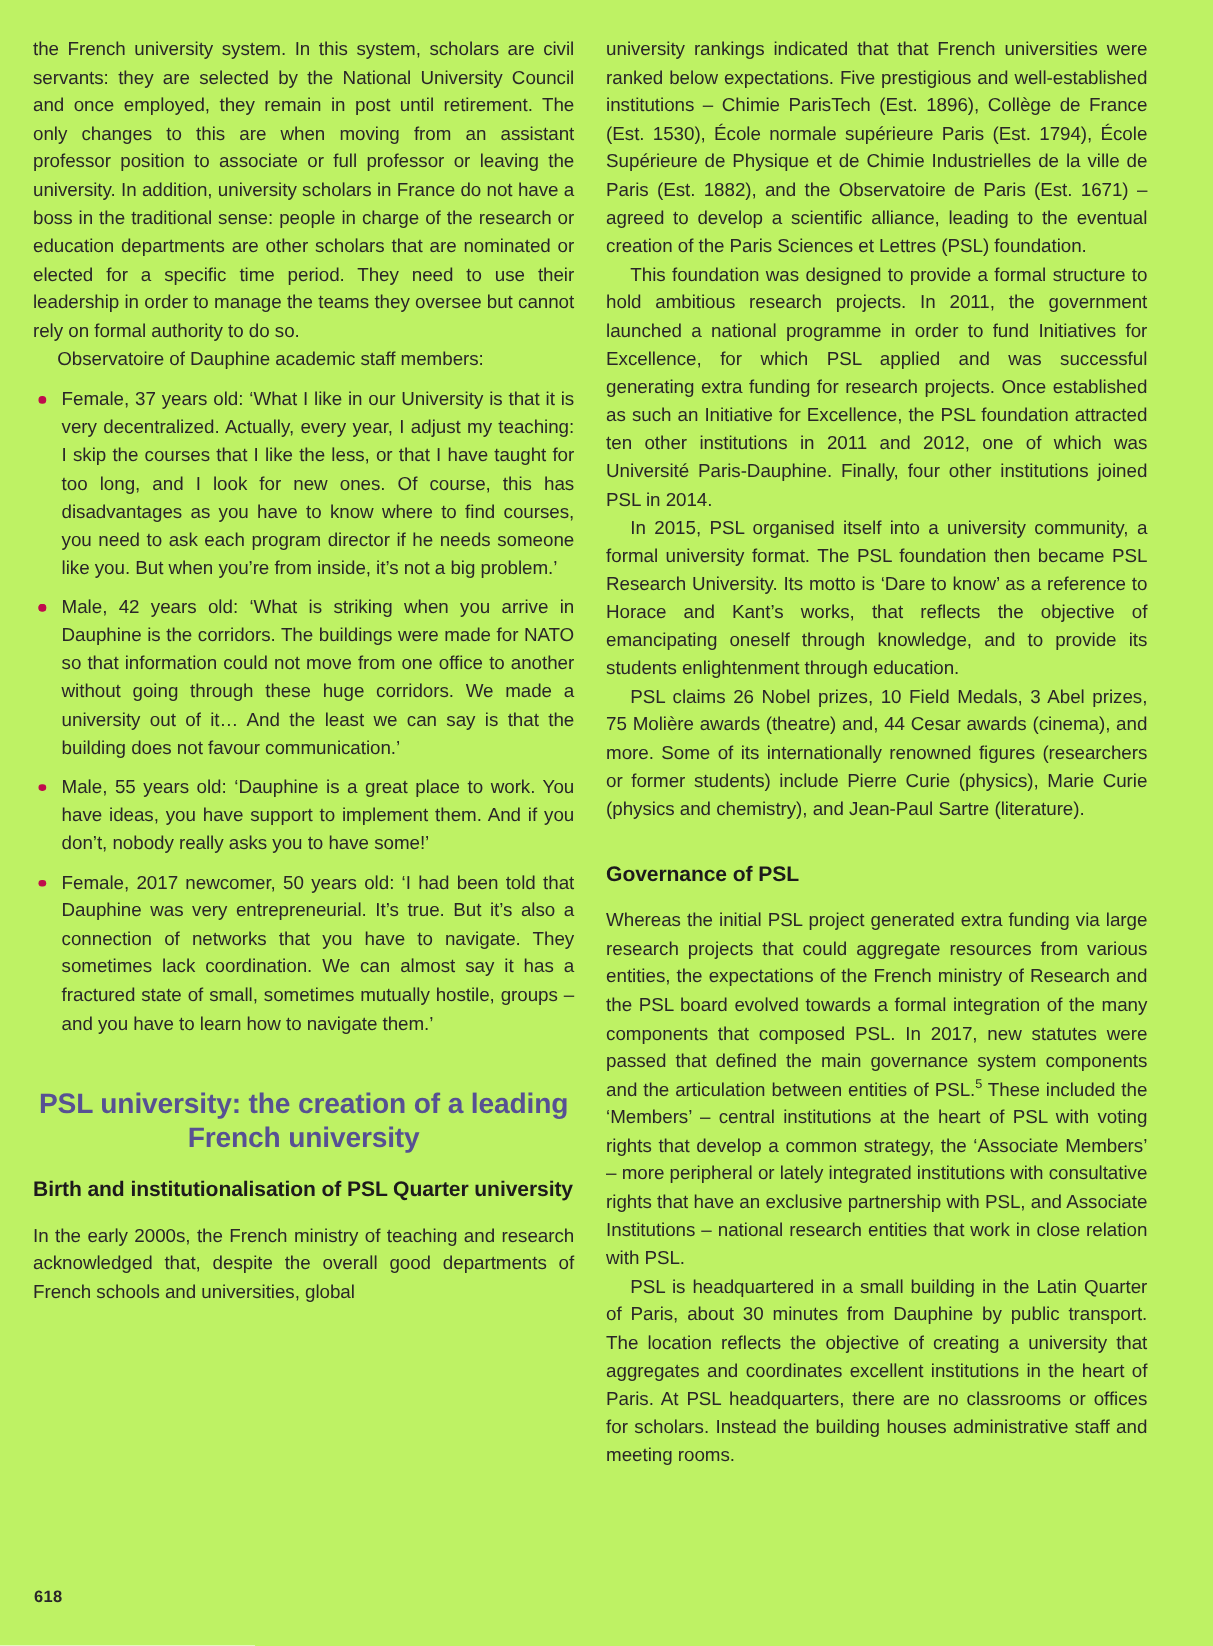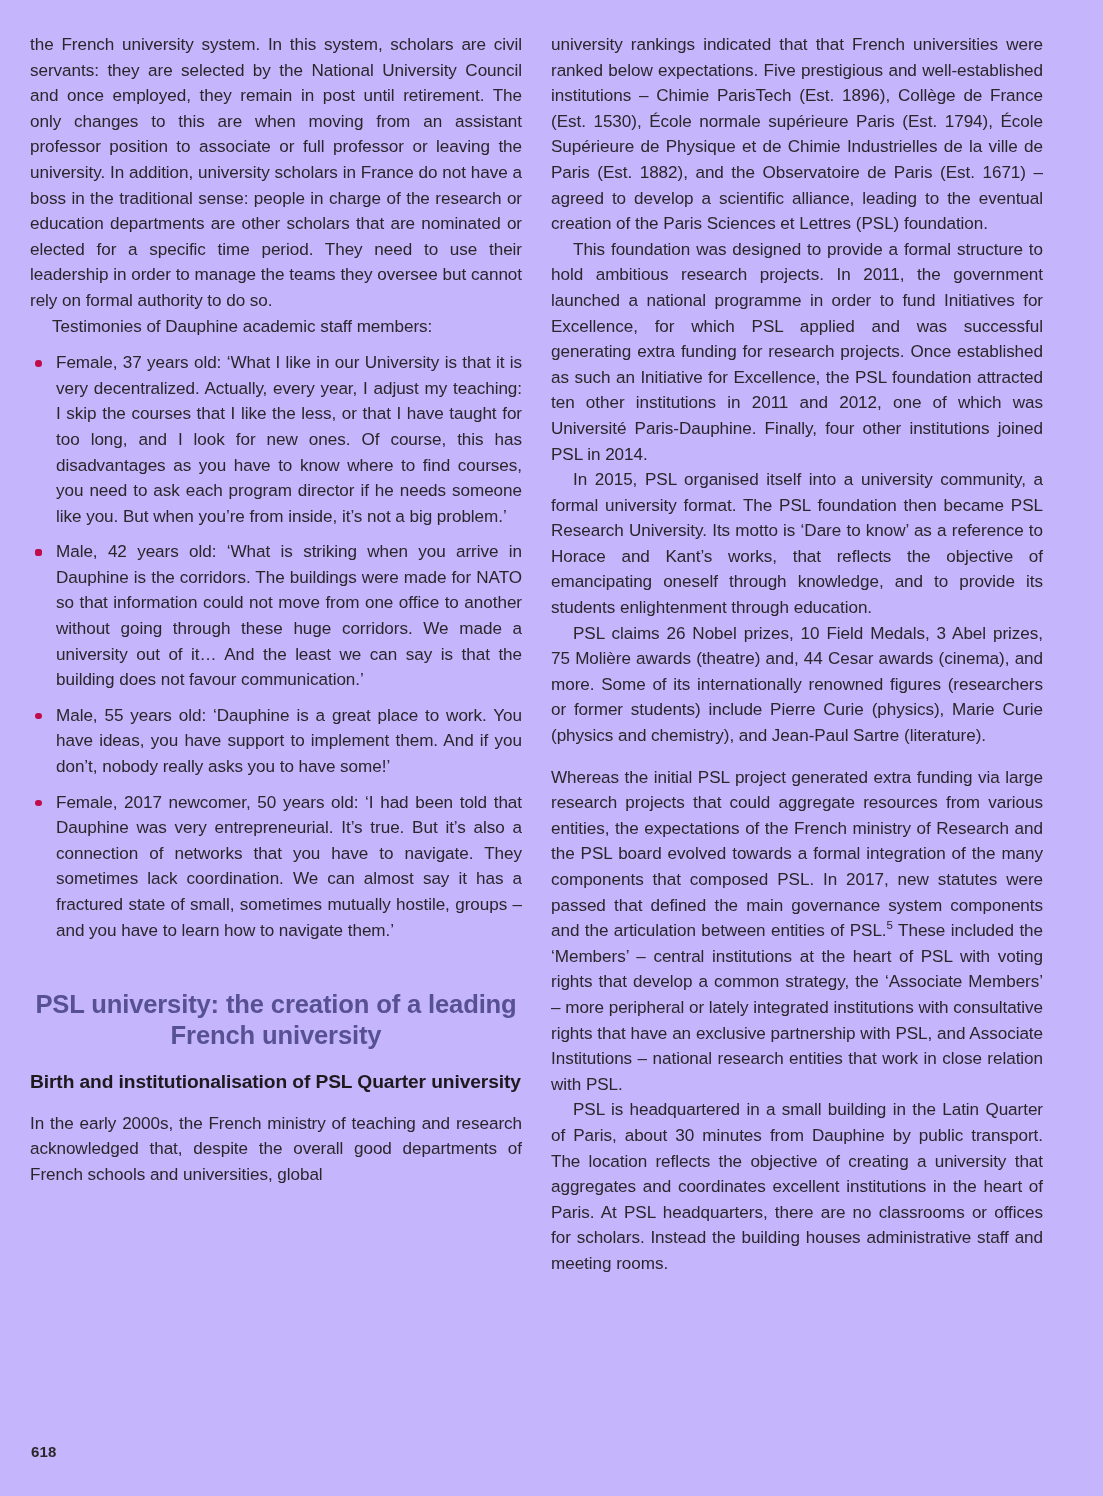--- a/index.html
+++ b/index.html
@@ -9,21 +9,21 @@
     background: #ffffff;
   }
   body {
     font-family: "Liberation Sans", sans-serif;
     color: #2a2629;
   }
   .page {
     position: relative;
     width: 1103px;
     height: 1496px;
-    background: #c4b5fd;
+    background: #bef264;
     overflow: hidden;
     box-sizing: border-box;
   }
   .columns {
     position: absolute;
     top: 32px;
     left: 30px;
     width: 1013px;
     height: 1380px;
     display: flex;
@@ -116,21 +116,21 @@
 <body>
 
 <div class="page">
 
   <div class="columns">
 
     <div class="column">
 
       <p>the French university system. In this system, scholars are civil servants: they are selected by the National University Council and once employed, they remain in post until retirement. The only changes to this are when moving from an assistant professor position to associate or full professor or leaving the university. In addition, university scholars in France do not have a boss in the traditional sense: people in charge of the research or education departments are other scholars that are nominated or elected for a specific time period. They need to use their leadership in order to manage the teams they oversee but cannot rely on formal authority to do so.</p>
 
-      <p class="indent">Testimonies of Dauphine academic staff members:</p>
+      <p class="indent">Observatoire of Dauphine academic staff members:</p>
 
       <ul class="testimonies">
         <li>
           <span class="bullet-dot"></span>
           <span>Female, 37 years old: ‘What I like in our University is that it is very decentralized. Actually, every year, I adjust my teaching: I skip the courses that I like the less, or that I have taught for too long, and I look for new ones. Of course, this has disadvantages as you have to know where to find courses, you need to ask each program director if he needs someone like you. But when you’re from inside, it’s not a big problem.’</span>
         </li>
         <li>
           <span class="bullet-dot"></span>
         </li>
         <li>
@@ -158,20 +158,21 @@
     <div class="column">
 
       <p>university rankings indicated that that French universities were ranked below expectations. Five prestigious and well-established institutions – Chimie ParisTech (Est. 1896), Collège de France (Est. 1530), École normale supérieure Paris (Est. 1794), École Supérieure de Physique et de Chimie Industrielles de la ville de Paris (Est. 1882), and the Observatoire de Paris (Est. 1671) – agreed to develop a scientific alliance, leading to the eventual creation of the Paris Sciences et Lettres (PSL) foundation.</p>
 
       <p class="indent">This foundation was designed to provide a formal structure to hold ambitious research projects. In 2011, the government launched a national programme in order to fund Initiatives for Excellence, for which PSL applied and was successful generating extra funding for research projects. Once established as such an Initiative for Excellence, the PSL foundation attracted ten other institutions in 2011 and 2012, one of which was Université Paris-Dauphine. Finally, four other institutions joined PSL in 2014.</p>
 
       <p class="indent">In 2015, PSL organised itself into a university community, a formal university format. The PSL foundation then became PSL Research University. Its motto is ‘Dare to know’ as a reference to Horace and Kant’s works, that reflects the objective of emancipating oneself through knowledge, and to provide its students enlightenment through education.</p>
 
       <p class="indent">PSL claims 26 Nobel prizes, 10 Field Medals, 3 Abel prizes, 75 Molière awards (theatre) and, 44 Cesar awards (cinema), and more. Some of its internationally renowned figures (researchers or former students) include Pierre Curie (physics), Marie Curie (physics and chemistry), and Jean-Paul Sartre (literature).</p>
 
+      <h2 class="sub-title tight-top">Governance of PSL</h2>
 
       <p class="after-heading"><span>Whereas the initial PSL project generated extra funding via large research projects that could aggregate resources from various entities, the expectations of the French ministry of Research and the PSL board evolved towards a formal integration of the many components that composed PSL. In 2017, new statutes were passed that defined the main governance system components and the articulation between entities of PSL.</span><sup class="footnote-ref">5</sup><span> These included the ‘Members’ – central institutions at the heart of PSL with voting rights that develop a common strategy, the ‘Associate Members’ – more peripheral or lately integrated institutions with consultative rights that have an exclusive partnership with PSL, and Associate Institutions – national research entities that work in close relation with PSL.</span></p>
 
       <p class="indent">PSL is headquartered in a small building in the Latin Quarter of Paris, about 30 minutes from Dauphine by public transport. The location reflects the objective of creating a university that aggregates and coordinates excellent institutions in the heart of Paris. At PSL headquarters, there are no classrooms or offices for scholars. Instead the building houses administrative staff and meeting rooms.</p>
 
     </div>
 
   </div>
 
   <div class="page-number">618</div>

